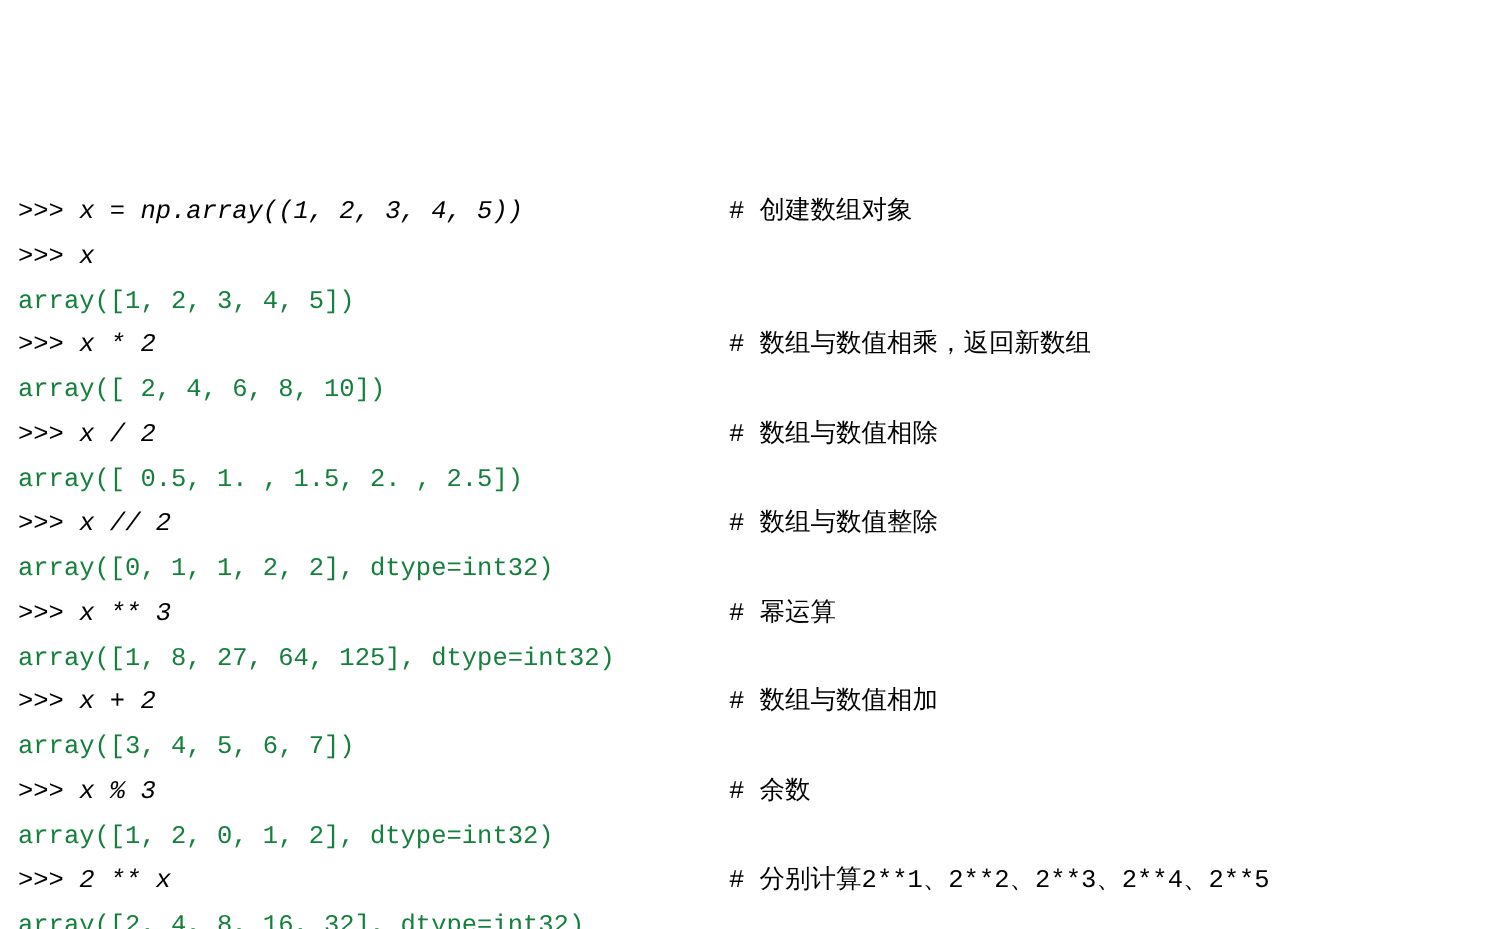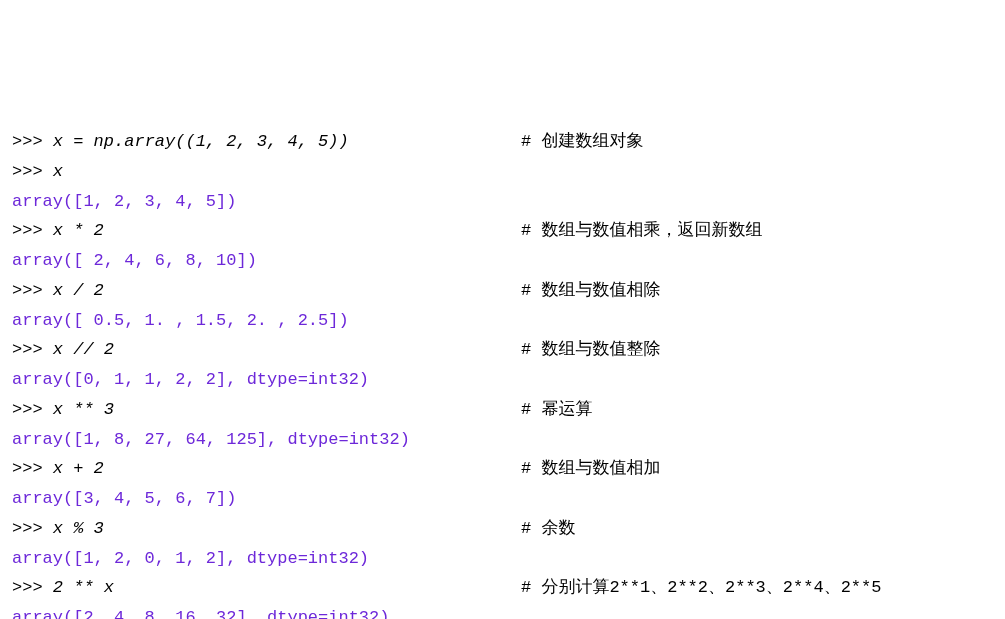--- a/index.html
+++ b/index.html
@@ -12,24 +12,24 @@
       color: #000000;
       white-space: pre;
       position: relative;
     }
     .line {
       display: block;
       position: relative;
     }
     .prompt { color: #000000; }
     .code { color: #000000; font-style: italic; }
-    .output { color: #6d28d9; }
+    .output { color: #15803d; }
     .comment {
       position: absolute;
-      left: 509px;
+      left: 474px;
       color: #000000;
       font-family: "Courier New", Consolas, monospace;
     }
   </style>
 </head>
 <body>
 
 
 
 <div id="container"><div class="line"><span class="prompt">&gt;&gt;&gt; </span><span class="code">x = np.array((1, 2, 3, 4, 5))</span><span class="comment"># 创建数组对象</span></div><div class="line"><span class="prompt">&gt;&gt;&gt; </span><span class="code">x</span></div><div class="line"><span class="output">array([1, 2, 3, 4, 5])</span></div><div class="line"><span class="prompt">&gt;&gt;&gt; </span><span class="code">x * 2</span><span class="comment"># 数组与数值相乘，返回新数组</span></div><div class="line"><span class="output">array([ 2, 4, 6, 8, 10])</span></div><div class="line"><span class="prompt">&gt;&gt;&gt; </span><span class="code">x / 2</span><span class="comment"># 数组与数值相除</span></div><div class="line"><span class="output">array([ 0.5, 1. , 1.5, 2. , 2.5])</span></div><div class="line"><span class="prompt">&gt;&gt;&gt; </span><span class="code">x // 2</span><span class="comment"># 数组与数值整除</span></div><div class="line"><span class="output">array([0, 1, 1, 2, 2], dtype=int32)</span></div><div class="line"><span class="prompt">&gt;&gt;&gt; </span><span class="code">x ** 3</span><span class="comment"># 幂运算</span></div><div class="line"><span class="output">array([1, 8, 27, 64, 125], dtype=int32)</span></div><div class="line"><span class="prompt">&gt;&gt;&gt; </span><span class="code">x + 2</span><span class="comment"># 数组与数值相加</span></div><div class="line"><span class="output">array([3, 4, 5, 6, 7])</span></div><div class="line"><span class="prompt">&gt;&gt;&gt; </span><span class="code">x % 3</span><span class="comment"># 余数</span></div><div class="line"><span class="output">array([1, 2, 0, 1, 2], dtype=int32)</span></div><div class="line"><span class="prompt">&gt;&gt;&gt; </span><span class="code">2 ** x</span><span class="comment"># 分别计算2**1、2**2、2**3、2**4、2**5</span></div><div class="line"><span class="output">array([2, 4, 8, 16, 32], dtype=int32)</span></div></div>

